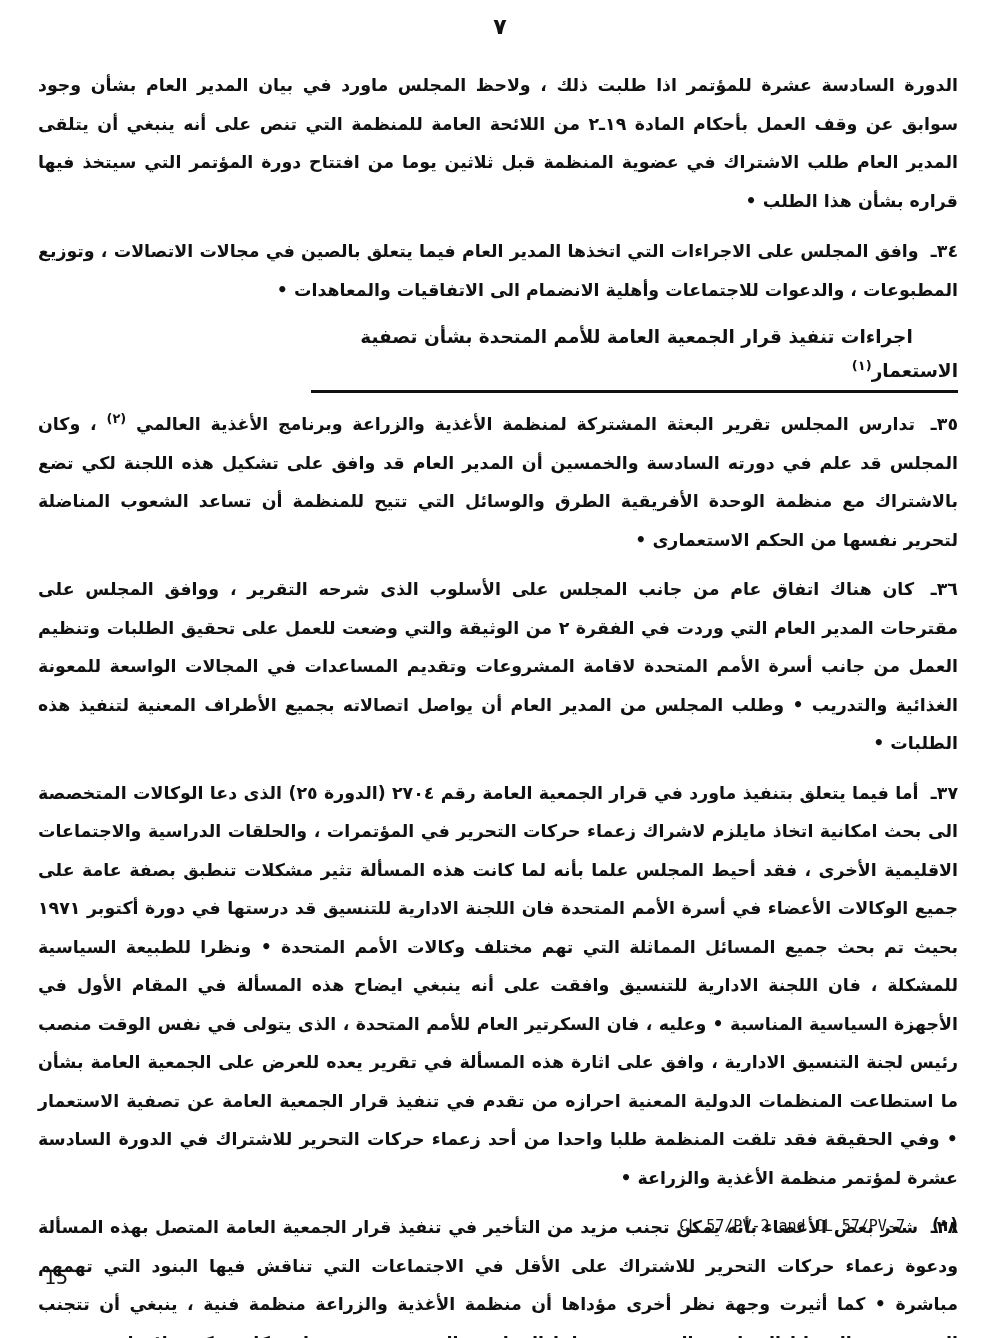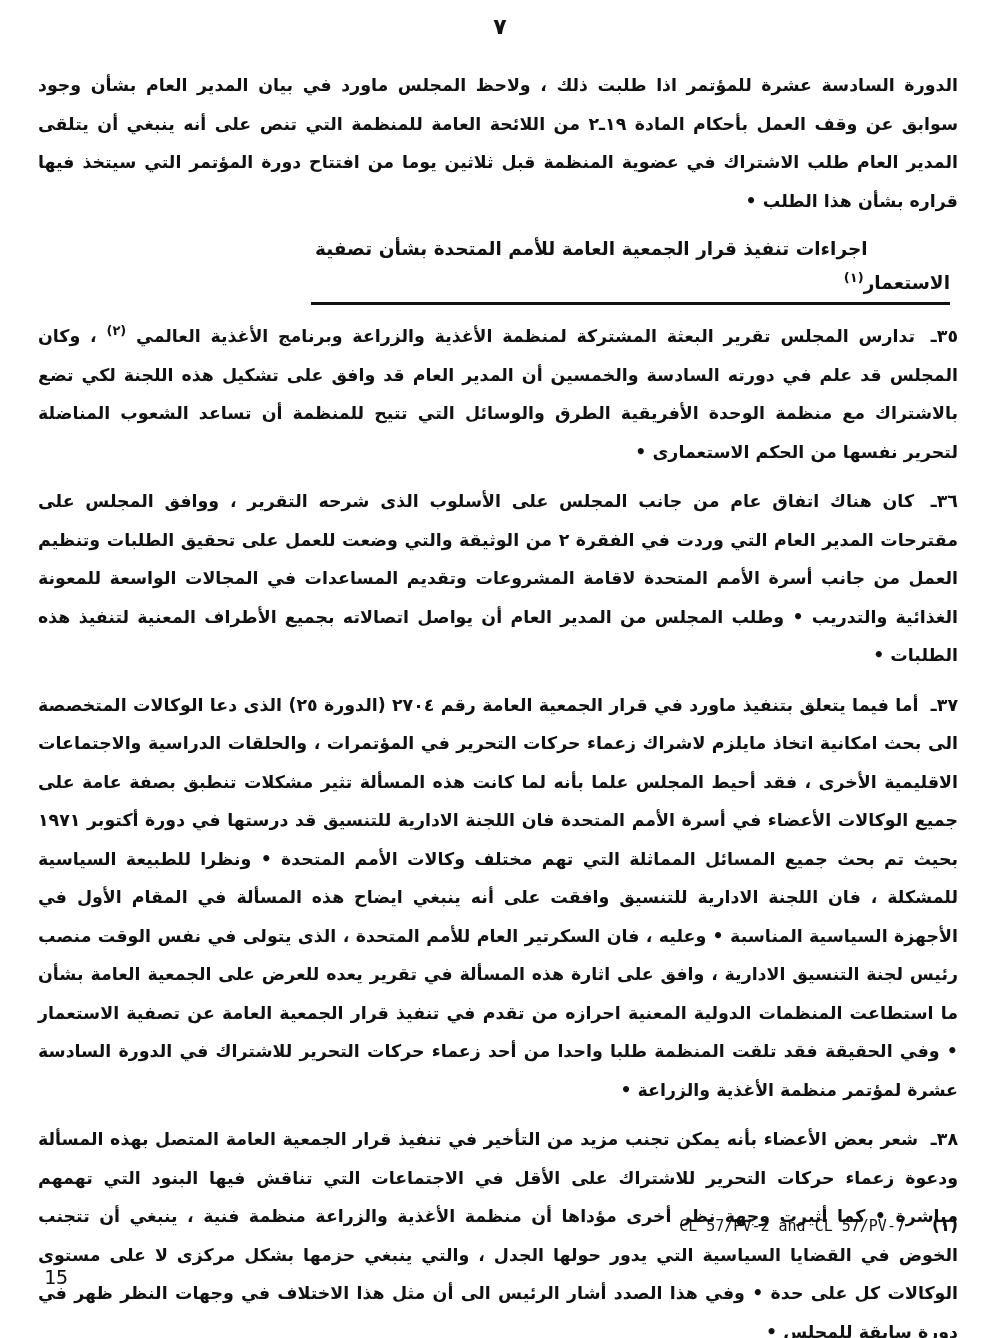--- a/index.html
+++ b/index.html
@@ -39,22 +39,22 @@
     .para {
       margin: 0 0 11px 0;
     }
     .para.first { margin-bottom: 12px; }
     .para-num {
       display: inline;
       margin-left: 6px;
     }
     .heading {
       direction: rtl;
-      text-align: left;
-      margin: 4px 8px 12px 0;
+      text-align: center;
+      margin: 4px 0 12px 0;
       padding-left: 273px;
     }
     .heading-text {
       display: inline-block;
       font-size: 18.5px;
       font-weight: bold;
       border-bottom: 3px solid #111111;
       line-height: 34px;
       padding-bottom: 2px;
       padding-left: 4px;
@@ -95,20 +95,24 @@
 <body>
 
 <div class="page-number">٧</div>
 
 <div class="body-text">
 
   <p class="para first">
     <span>الدورة السادسة عشرة للمؤتمر اذا طلبت ذلك ، ولاحظ المجلس ماورد في بيان المدير العام بشأن وجود سوابق عن وقف العمل بأحكام المادة ١٩ـ٢ من اللائحة العامة للمنظمة التي تنص على أنه ينبغي أن يتلقى المدير العام طلب الاشتراك في عضوية المنظمة قبل ثلاثين يوما من افتتاح دورة المؤتمر التي سيتخذ فيها قراره بشأن هذا الطلب •</span>
   </p>
 
+  <p class="para">
+    <span class="para-num">٣٤ـ</span>
+    <span>وافق المجلس على الاجراءات التي اتخذها المدير العام فيما يتعلق بالصين في مجالات الاتصالات ، وتوزيع المطبوعات ، والدعوات للاجتماعات وأهلية الانضمام الى الاتفاقيات والمعاهدات •</span>
+  </p>
 
   <div class="heading">
     <span class="heading-text"><span>اجراءات تنفيذ قرار الجمعية العامة للأمم المتحدة بشأن تصفية الاستعمار</span><sup>(١)</sup></span>
   </div>
 
   <p class="para">
     <span class="para-num">٣٥ـ</span>
     <span>تدارس المجلس تقرير البعثة المشتركة لمنظمة الأغذية والزراعة وبرنامج الأغذية العالمي</span>
     <span class="fn-ref">(٢)</span>
     <span>، وكان المجلس قد علم في دورته السادسة والخمسين أن المدير العام قد وافق على تشكيل هذه اللجنة لكي تضع بالاشتراك مع منظمة الوحدة الأفريقية الطرق والوسائل التي تتيح للمنظمة أن تساعد الشعوب المناضلة لتحرير نفسها من الحكم الاستعمارى •</span>

